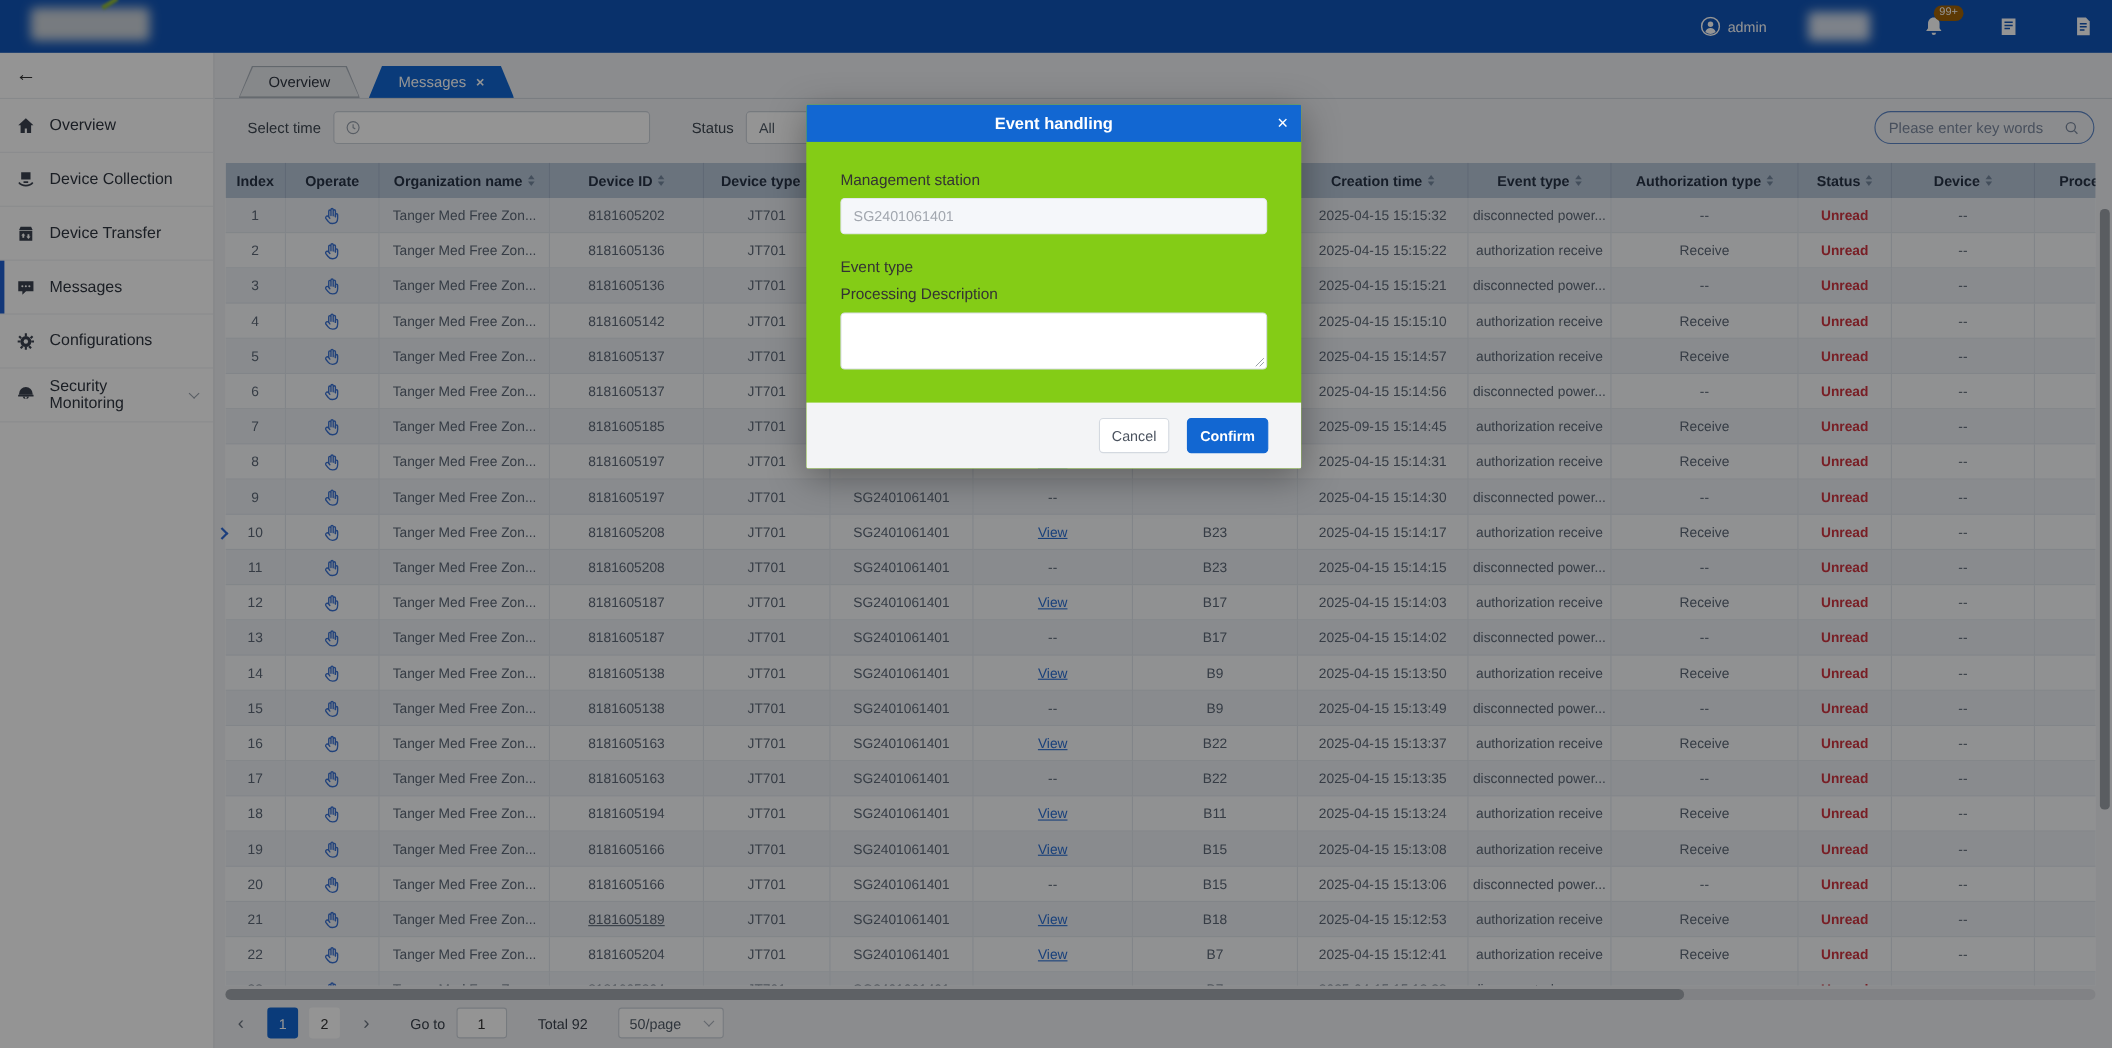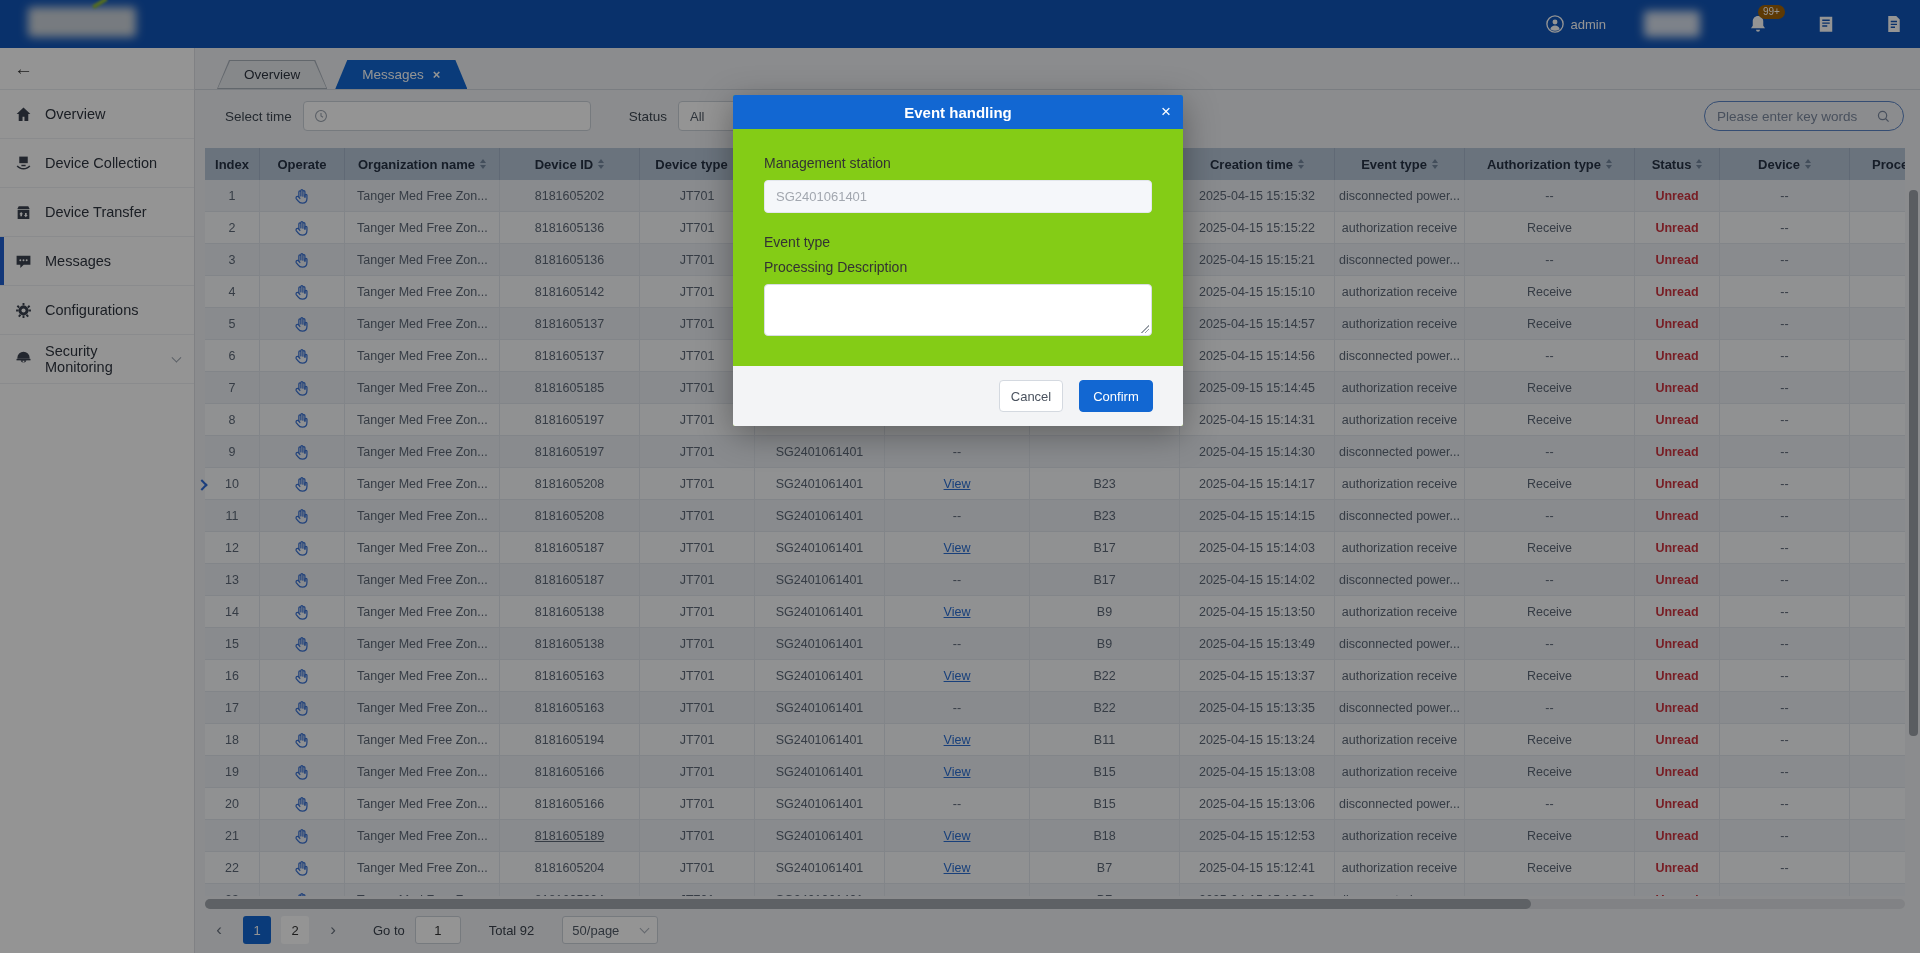--- a/index.html
+++ b/index.html
@@ -128,21 +128,21 @@
   .m-input{height:33px;background:#f5f7fa;border:1px solid #e3e7ed;border-radius:4px;display:flex;
     align-items:center;padding:0 11px;font-size:13px;color:#a2a7af;margin-bottom:21px}
   .m-textarea{height:52px;background:#fff;border:1px solid #d8dde4;border-radius:4px;position:relative}
   .resize-grip{position:absolute;right:2px;bottom:2px;width:9px;height:9px;
     background:linear-gradient(135deg,transparent 0 55%,#9aa0a8 55% 62%,transparent 62% 76%,#9aa0a8 76% 83%,transparent 83%)}
   .modal-footer{margin-top:30px;background:#f3f4f6;height:60px;display:flex;align-items:center;
     justify-content:flex-end;padding-right:30px;gap:16px}
   .btn{height:32px;border-radius:4px;display:flex;align-items:center;justify-content:center;
     font-size:13px;cursor:pointer}
   .btn-cancel{width:64px;background:#fff;border:1px solid #d4d9e0;color:#4a525e}
-  .btn-confirm{width:74px;background:#1267d2;border:1px solid #1267d2;color:#fff;font-weight:normal}
+  .btn-confirm{width:74px;background:#1267d2;border:1px solid #1267d2;color:#fff;font-weight:bold}
 </style>
 </head>
 <body>
 
 <div class="topbar">
   <div class="logo-blur"></div>
   <div class="logo-accent"></div>
   <div class="topbar-right">
     <div class="tb-user">
       <svg viewBox="0 0 16 16">

